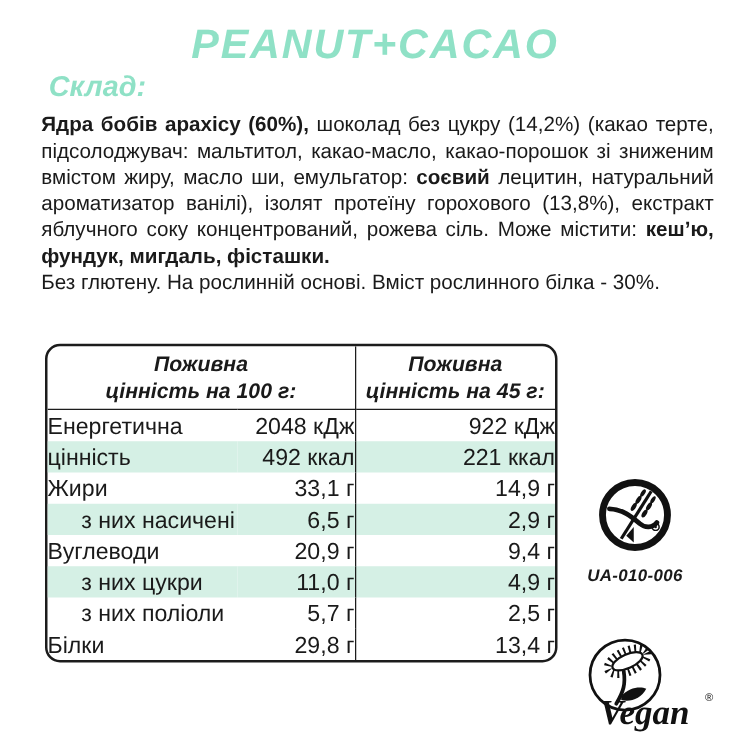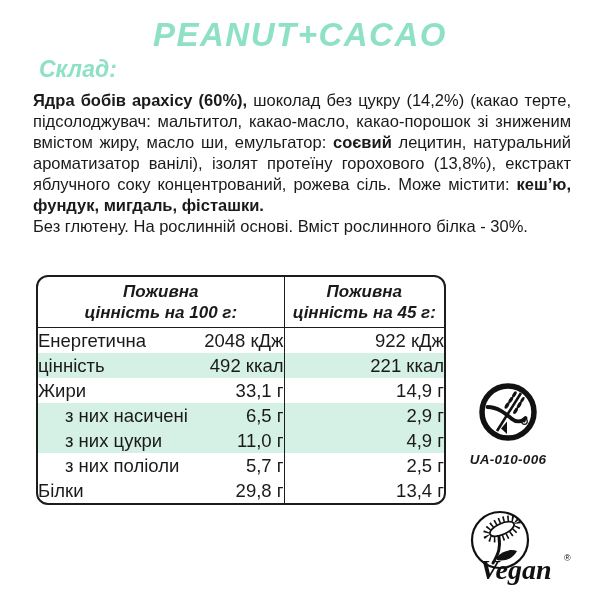--- a/index.html
+++ b/index.html
@@ -95,20 +95,25 @@
           <tr>
             <td class="lbl">Жири</td>
             <td class="v100">33,1 г</td>
             <td class="v45">14,9 г</td>
           </tr>
           <tr class="shaded">
             <td class="lbl indent">з них насичені</td>
             <td class="v100">6,5 г</td>
             <td class="v45">2,9 г</td>
           </tr>
+          <tr>
+            <td class="lbl">Вуглеводи</td>
+            <td class="v100">20,9 г</td>
+            <td class="v45">9,4 г</td>
+          </tr>
           <tr class="shaded">
             <td class="lbl indent">з них цукри</td>
             <td class="v100">11,0 г</td>
             <td class="v45">4,9 г</td>
           </tr>
           <tr>
             <td class="lbl indent">з них поліоли</td>
             <td class="v100">5,7 г</td>
             <td class="v45">2,5 г</td>
           </tr>

